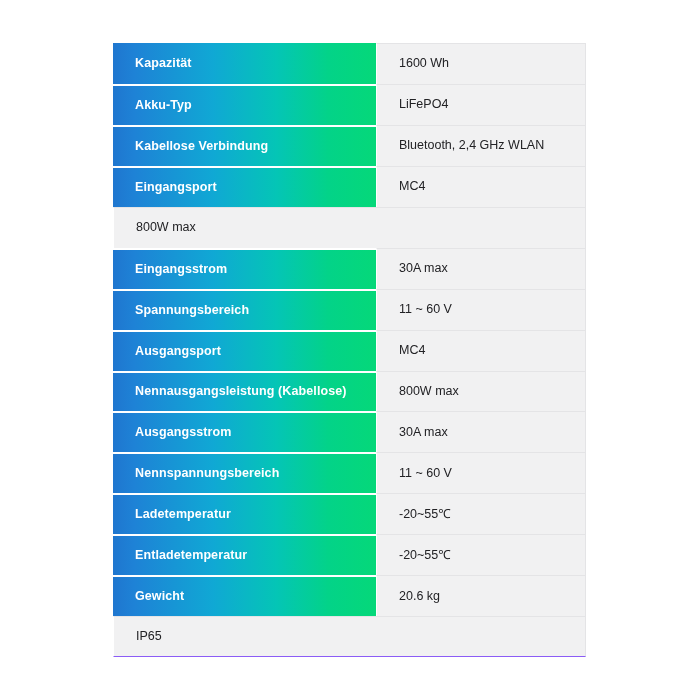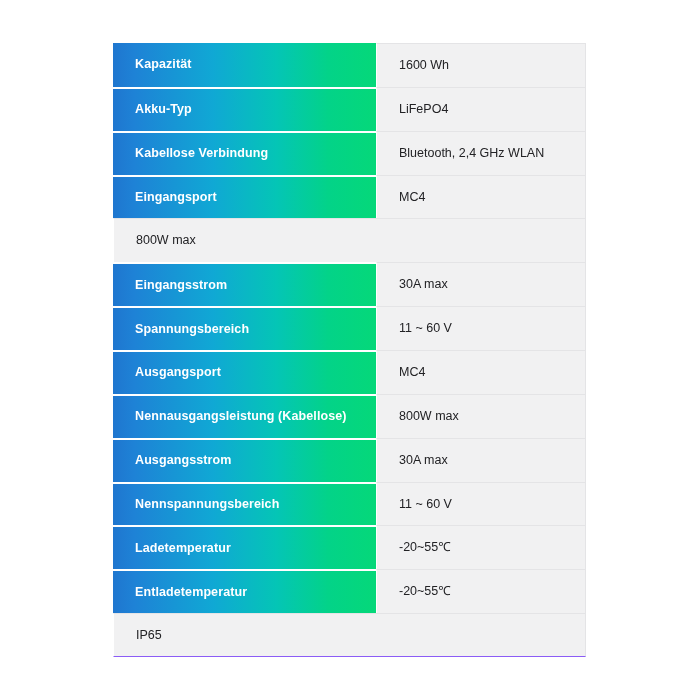--- a/index.html
+++ b/index.html
@@ -218,20 +218,28 @@
     <div class="spec-row">
       <div class="label-cell">
         <span class="label-text">Entladetemperatur</span>
       </div>
       <div class="value-cell value-cell-edge">
         <span class="value-text">-20~55℃</span>
       </div>
     </div>
 
 
+    <div class="spec-row">
+      <div class="label-cell">
+        <span class="label-text">Gewicht</span>
+      </div>
+      <div class="value-cell value-cell-edge">
+        <span class="value-text">20.6 kg</span>
+      </div>
+    </div>
 
     <div class="spec-row">
       <div class="value-cell value-cell-edge">
         <span class="value-text">IP65</span>
       </div>
     </div>
 
   </div>
 </div>
 

